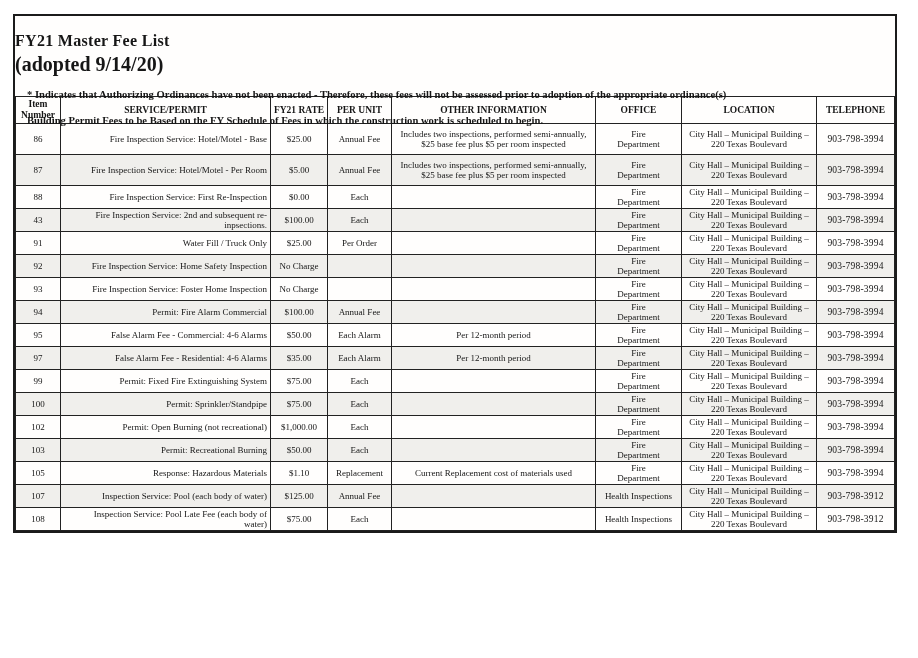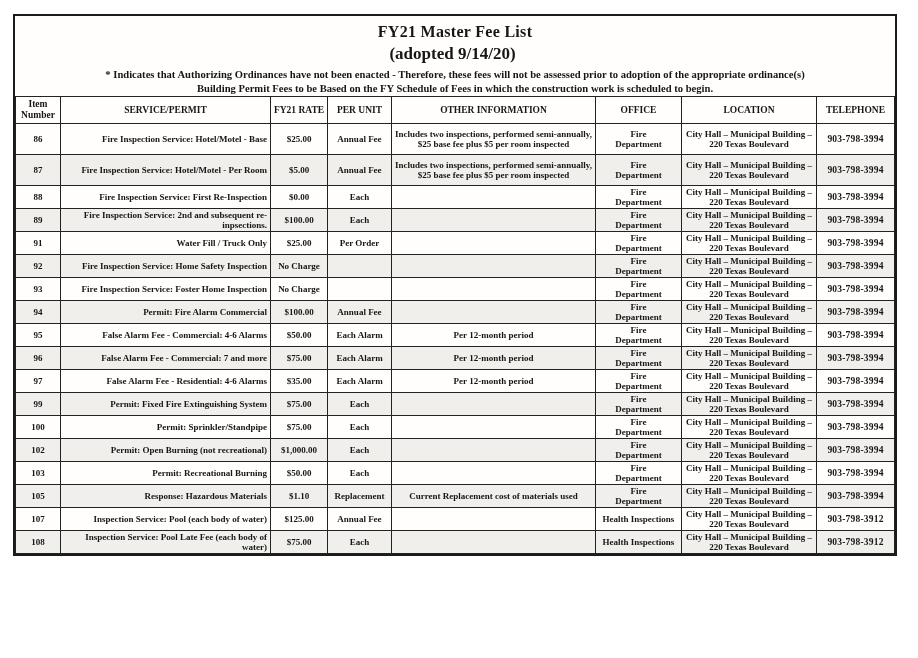--- a/index.html
+++ b/index.html
@@ -16,39 +16,38 @@
     position: absolute;
     left: 13px;
     top: 14px;
     width: 884px;
     border: 2px solid #1b1b1b;
     box-sizing: border-box;
     background: #fffefd;
   }
   .title-block {
     height: 80px;
-    text-align: center;
-    padding-top: 5px;
+    padding-top: 14px;
     box-sizing: border-box;
   }
   .doc-title {
     font-size: 16px;
     font-weight: bold;
     margin: 2px 0 0 0;
     letter-spacing: 0.3px;
   }
   .doc-subtitle {
-    font-size: 17px;
+    font-size: 20px;
     font-weight: bold;
     margin: 3px 5px 4px 0;
   }
   .doc-note {
     font-size: 10.6px;
     font-weight: bold;
-    margin: 0;
+    margin: 12px;
     line-height: 13.5px;
   }
   table.fee-table {
     width: 100%;
     border-collapse: collapse;
     table-layout: fixed;
   }
   .fee-table th {
     border: 1px solid #222222;
     font-size: 9.5px;
@@ -73,21 +72,20 @@
   }
   .fee-table td.col-service {
     text-align: right;
   }
   .fee-table td.col-phone {
     font-size: 9.5px;
     letter-spacing: 0.2px;
   }
   .fee-table tbody tr {
     height: 20px;
-    font-weight: bold;
   }
   .fee-table tbody tr:nth-child(1),
   .fee-table tbody tr:nth-child(2) {
     height: 31px;
   }
   .fee-table tbody tr:nth-child(even) {
     background: #f0efec;
   }
   
   col.c-item     { width: 45px; }
@@ -167,21 +165,21 @@
           <td class="col-rate">$0.00</td>
           <td class="col-unit">Each</td>
           <td class="col-info"></td>
           <td class="col-office">Fire
 Department</td>
           <td class="col-location">City Hall – Municipal Building –
 220 Texas Boulevard</td>
           <td class="col-phone">903-798-3994</td>
         </tr>
         <tr>
-          <td class="col-item">89</td>
+          <td class="col-item">43</td>
           <td class="col-service">Fire Inspection Service: 2nd and subsequent re-
 inpsections.</td>
           <td class="col-rate">$100.00</td>
           <td class="col-unit">Each</td>
           <td class="col-info"></td>
           <td class="col-office">Fire
 Department</td>
           <td class="col-location">City Hall – Municipal Building –
 220 Texas Boulevard</td>
           <td class="col-phone">903-798-3994</td>
@@ -240,32 +238,20 @@
           <td class="col-rate">$50.00</td>
           <td class="col-unit">Each Alarm</td>
           <td class="col-info">Per 12-month period</td>
           <td class="col-office">Fire
 Department</td>
           <td class="col-location">City Hall – Municipal Building –
 220 Texas Boulevard</td>
           <td class="col-phone">903-798-3994</td>
         </tr>
         <tr>
-          <td class="col-item">96</td>
-          <td class="col-service">False Alarm Fee - Commercial: 7 and more</td>
-          <td class="col-rate">$75.00</td>
-          <td class="col-unit">Each Alarm</td>
-          <td class="col-info">Per 12-month period</td>
-          <td class="col-office">Fire
-Department</td>
-          <td class="col-location">City Hall – Municipal Building –
-220 Texas Boulevard</td>
-          <td class="col-phone">903-798-3994</td>
-        </tr>
-        <tr>
           <td class="col-item">97</td>
           <td class="col-service">False Alarm Fee - Residential: 4-6 Alarms</td>
           <td class="col-rate">$35.00</td>
           <td class="col-unit">Each Alarm</td>
           <td class="col-info">Per 12-month period</td>
           <td class="col-office">Fire
 Department</td>
           <td class="col-location">City Hall – Municipal Building –
 220 Texas Boulevard</td>
           <td class="col-phone">903-798-3994</td>

